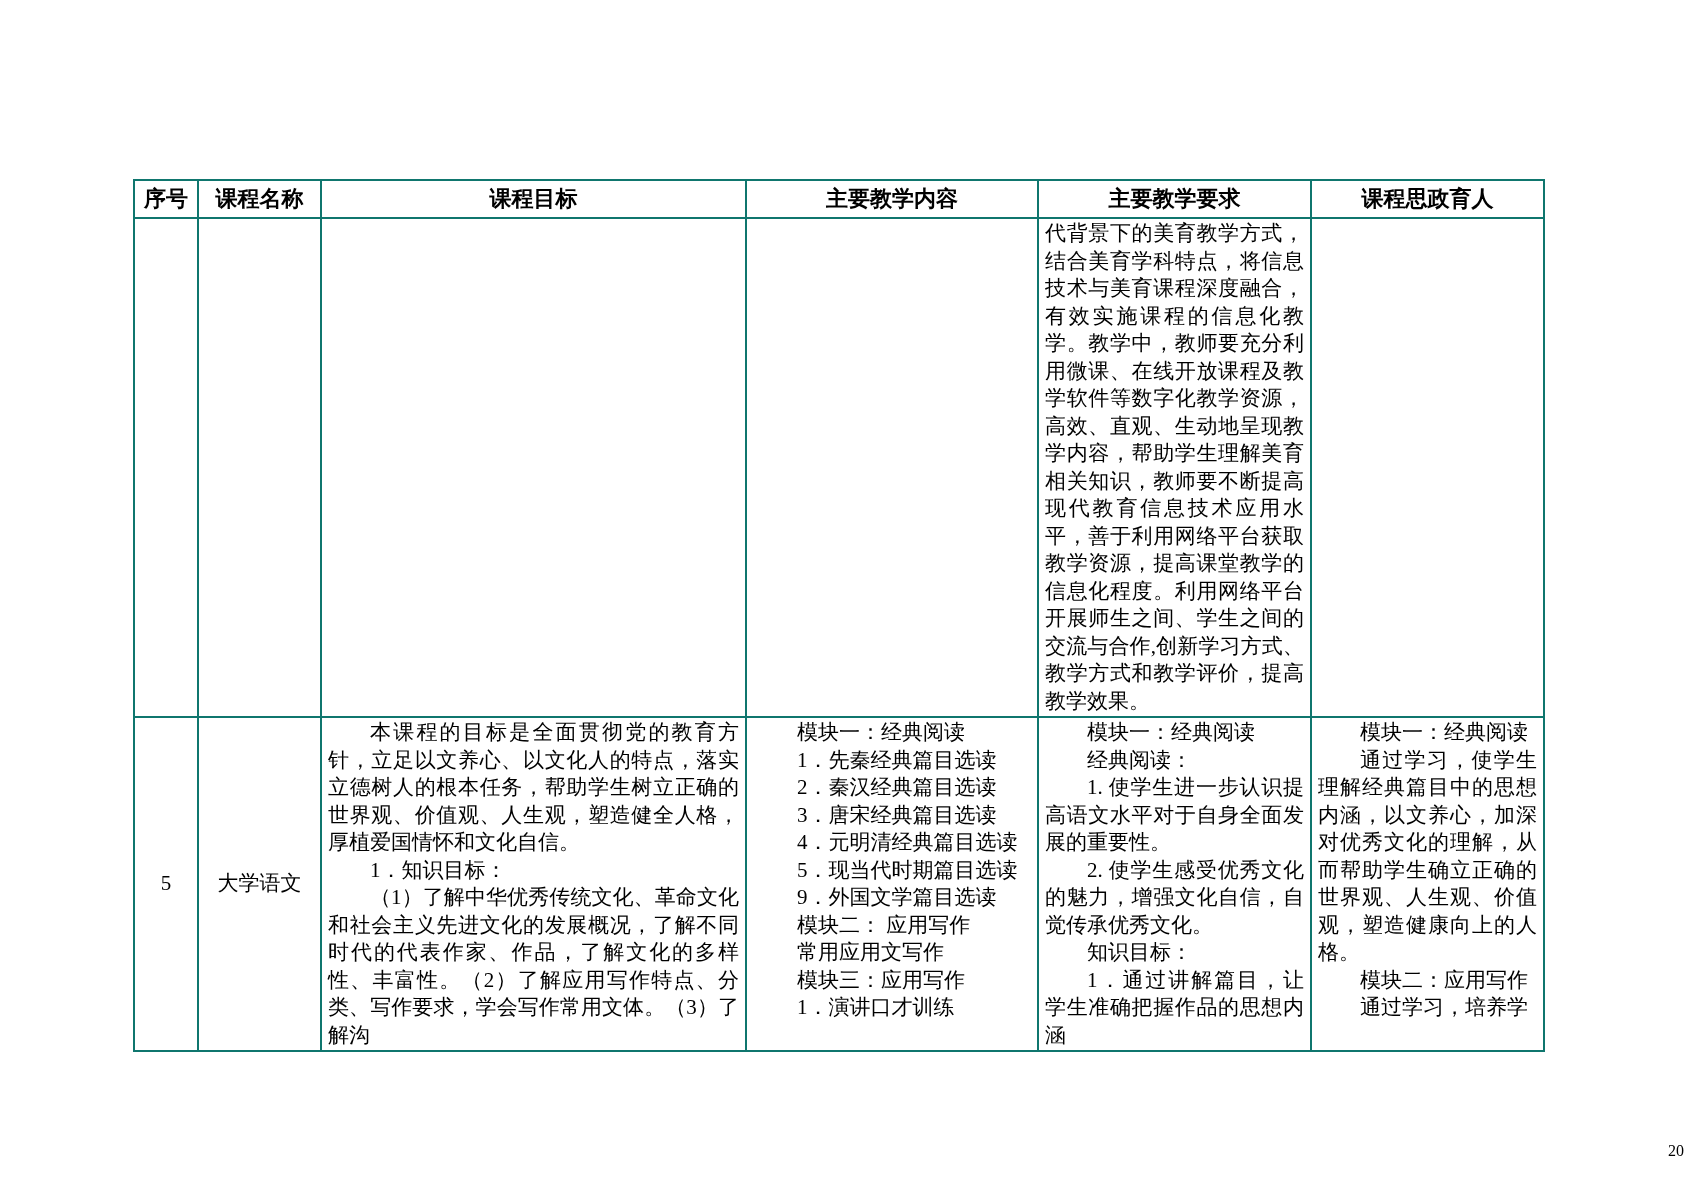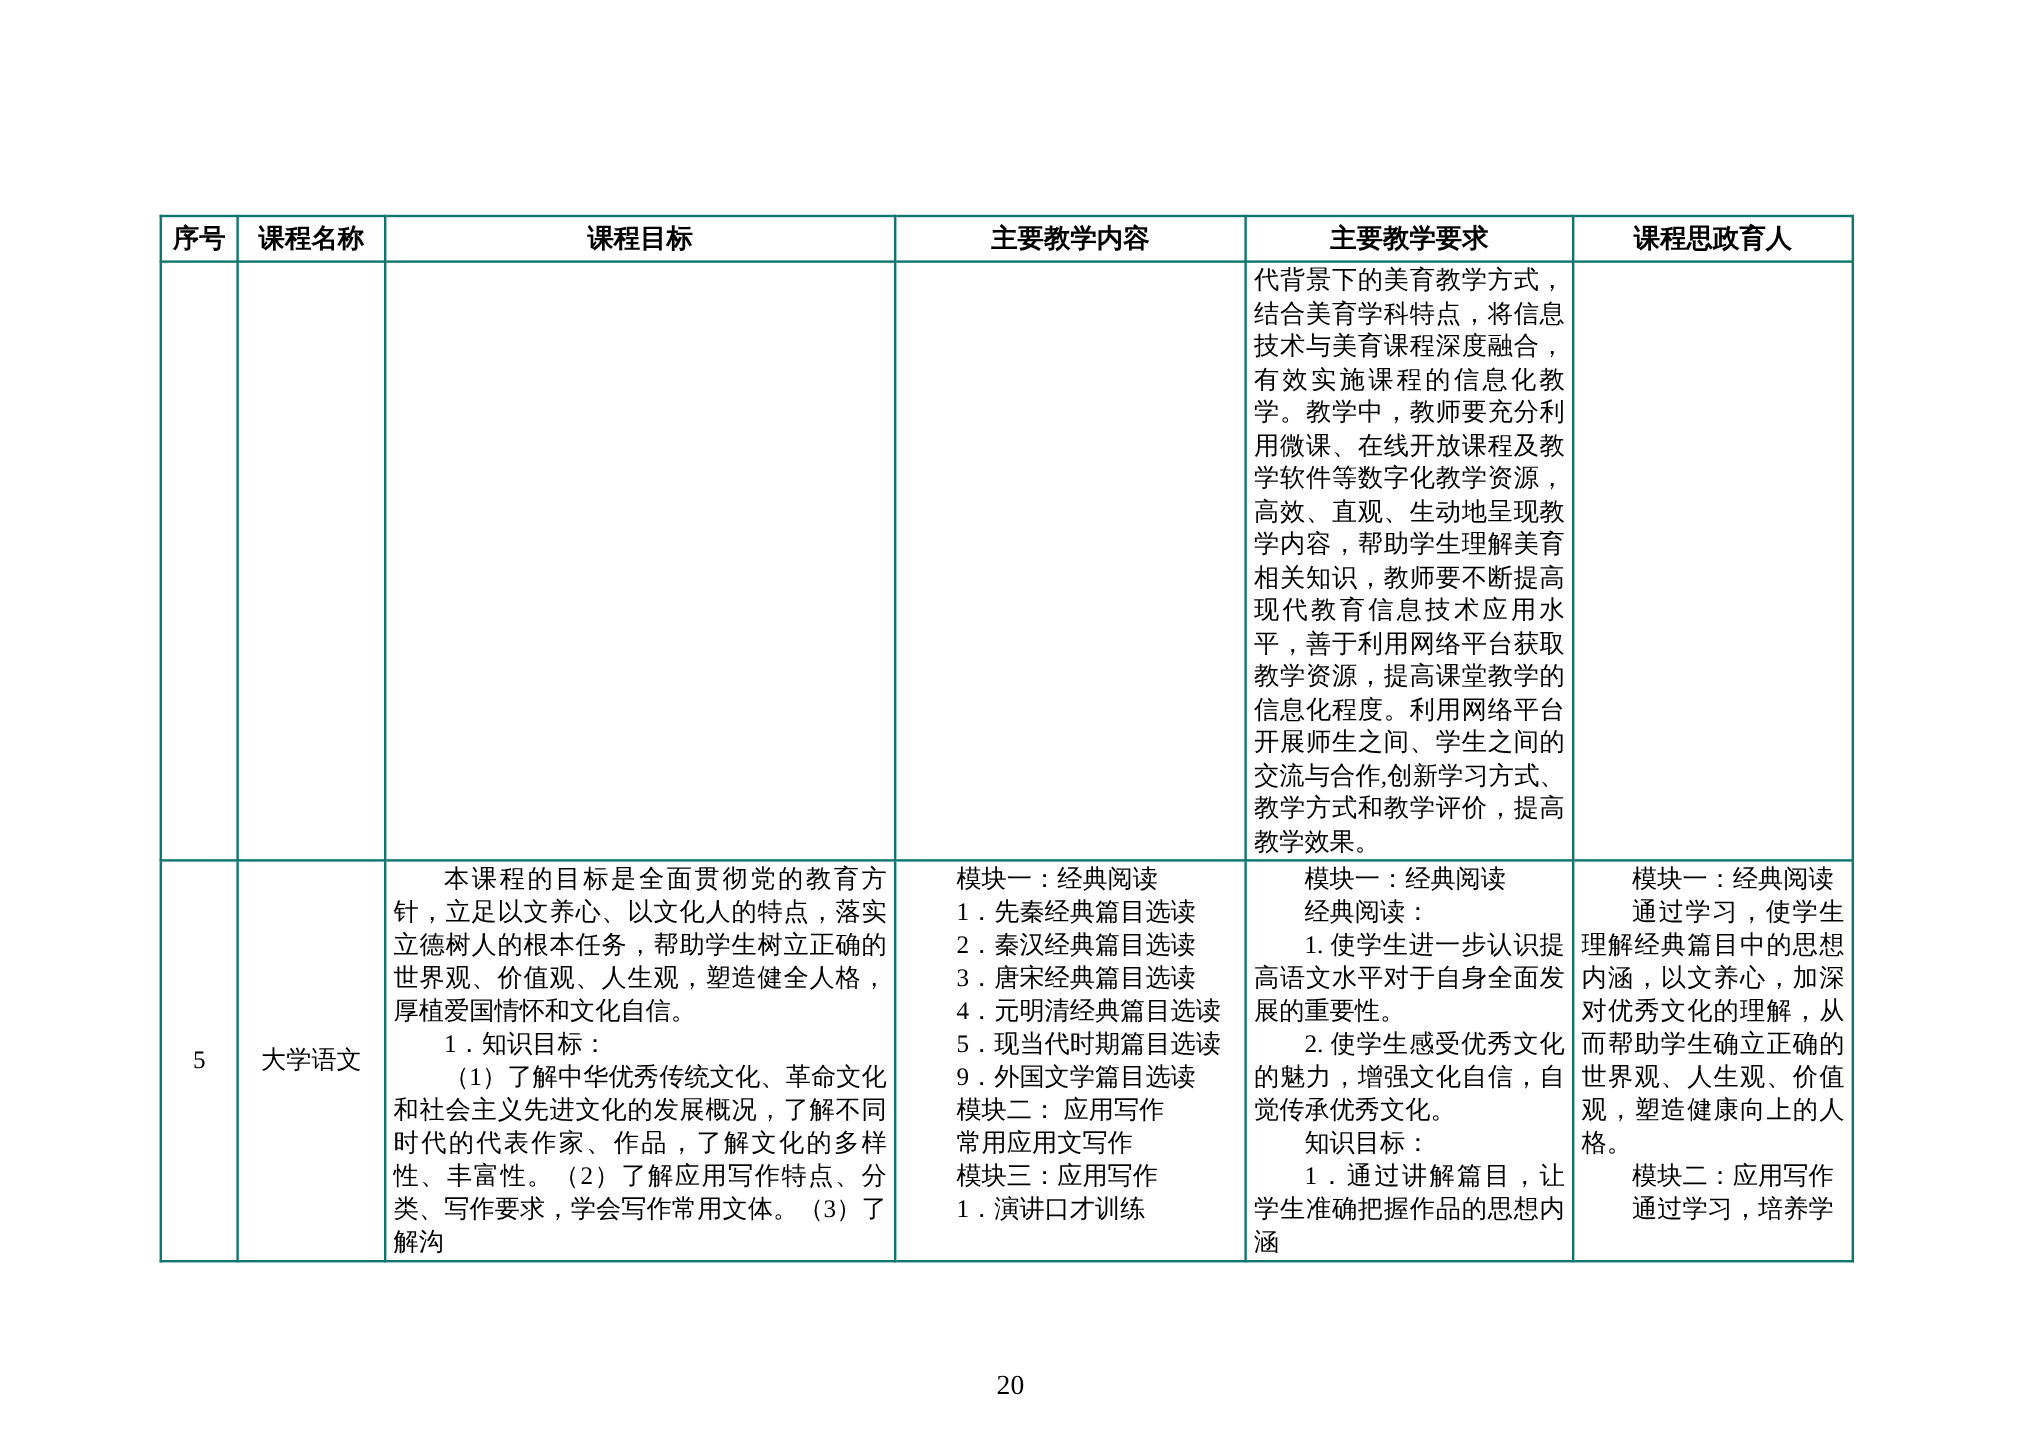--- a/index.html
+++ b/index.html
@@ -47,22 +47,22 @@
     text-align:justify;
     text-justify:inter-character;
   }
   p.para.indent{text-indent:42px;}
   td.content-cell{padding-left:50px;}
   td.content-cell p.para{text-align:left;}
   .page-number{
     position:absolute;
     left:0;right:0;
     top:1142px;
-    text-align:center;
-    font-size:23px;
+    text-align:right;
+    font-size:16px;
   }
 </style>
 </head>
 <body>
 
 <div class="page">
 
   <table class="course-table">
     <colgroup>
       <col style="width:64px">

